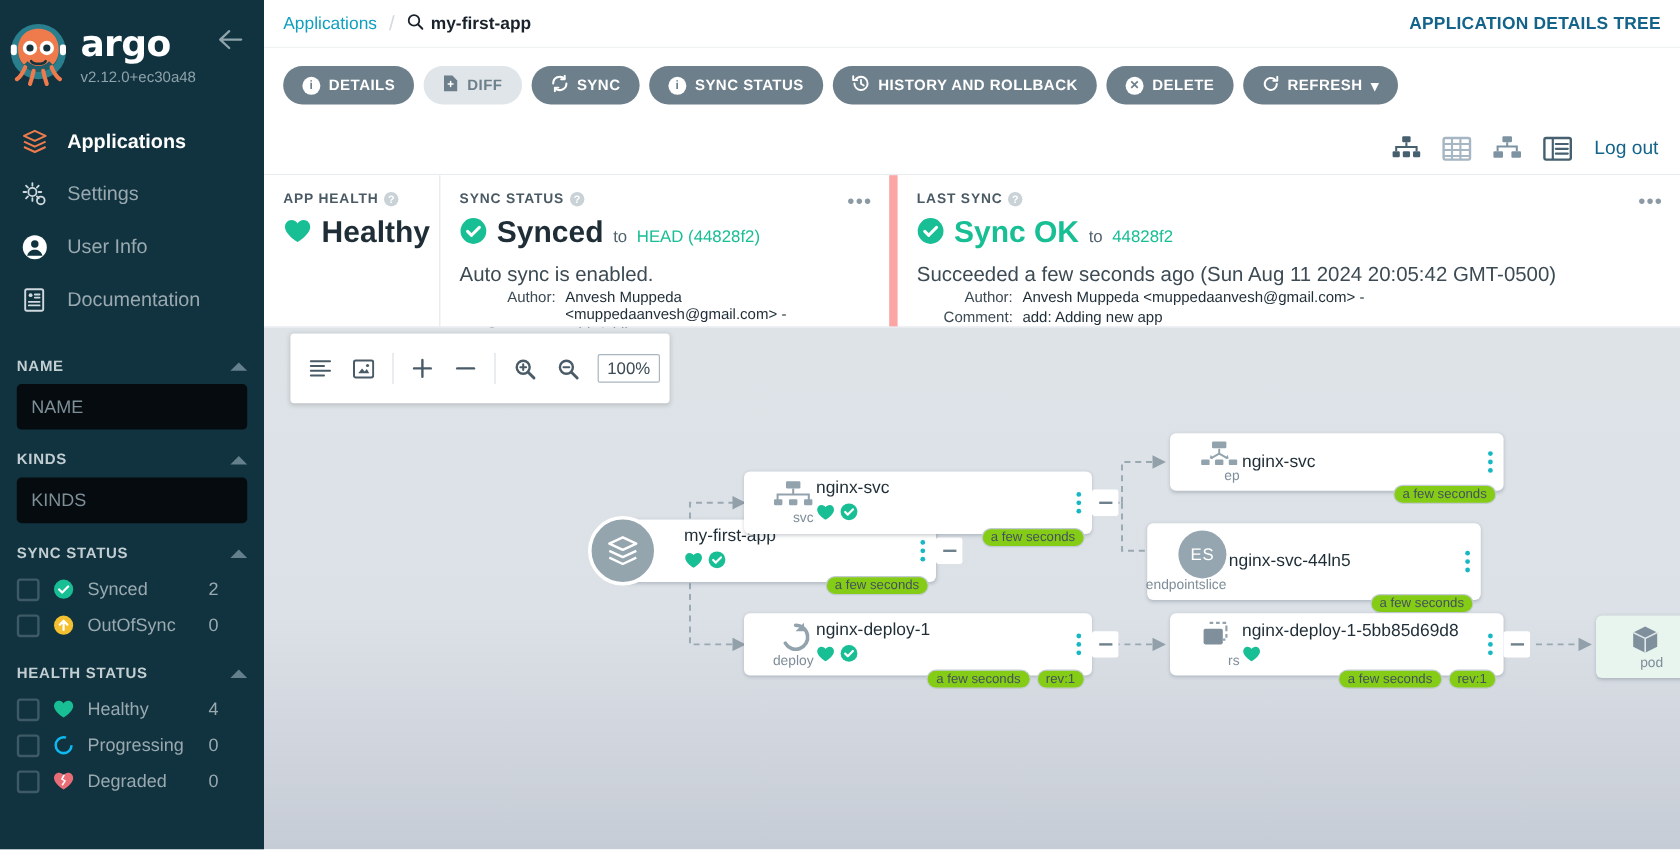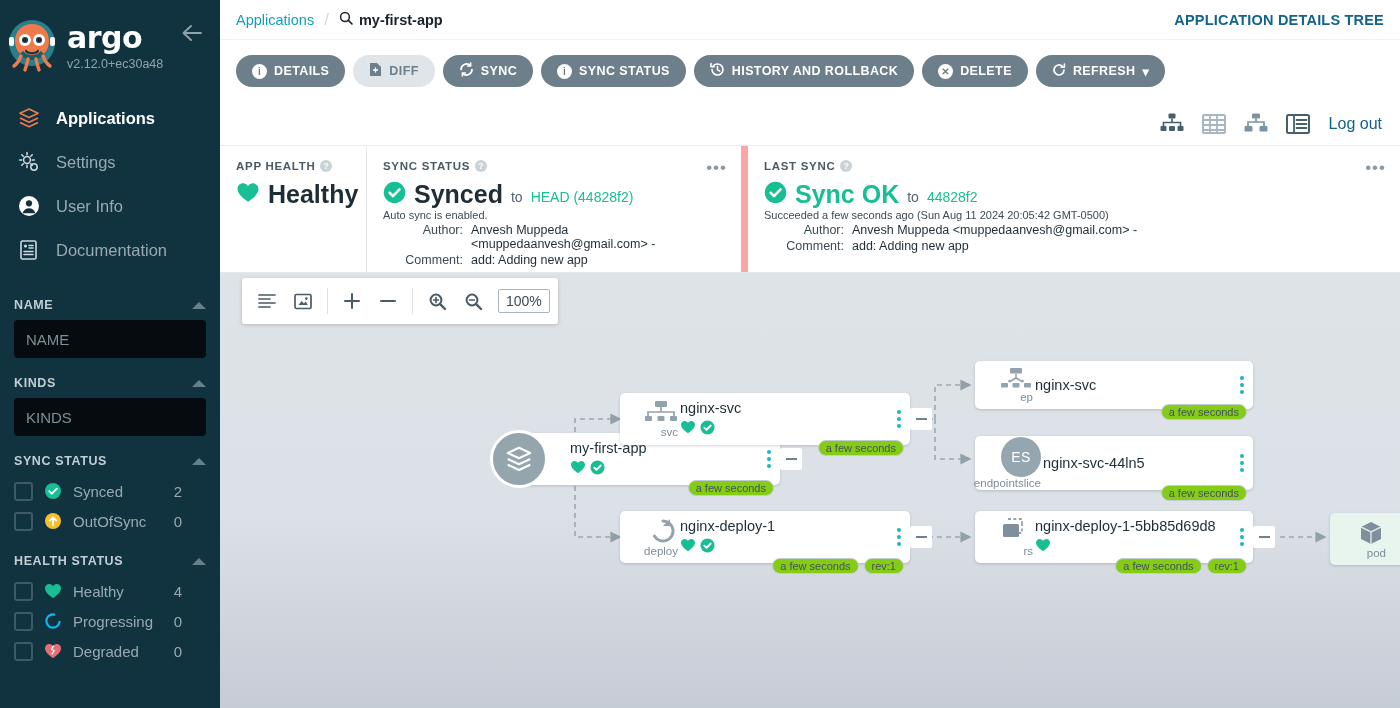--- a/index.html
+++ b/index.html
@@ -174,34 +174,34 @@
     color: #8a99a3; font-size: 17px; letter-spacing: 1px;
     cursor: pointer; line-height: 1;
   }
   .bigstate {
     display: flex; align-items: center; gap: 8px; margin-top: 8px;
   }
   .bigstate-text { font-size: 25px; font-weight: 700; color: #1f2d36; }
   .bigstate-text.green { color: #18be94; }
   .bigstate-sub { font-size: 14px; color: #53636d; align-self: flex-end; margin-bottom: 4px; }
   .bigstate-rev { font-size: 14px; color: #18be94; align-self: flex-end; margin-bottom: 4px; }
-  .smalltext { font-size: 11px; color: #3c4a53; }
+  .smalltext { font-size: 17px; color: #3c4a53; margin-top: 10px; }
   .kvrow { display: flex; font-size: 12.5px; margin-top: 2px; }
   .kvkey { color: #3c4a53; width: 80px; text-align: right; flex: 0 0 80px; }
   .kvval { color: #1f2d36; margin-left: 8px; }
 
   
   .graph {
     flex: 1; position: relative;
     background: linear-gradient(180deg, #dee3e8 0%, #dce1e7 55%, #c6ccd5 100%);
     overflow: hidden;
   }
   .zoombar {
     position: absolute; left: 22px; top: 5px;
-    height: 46px; background: #fff;
+    height: 58px; background: #fff;
     border-radius: 3px; box-shadow: 0 1px 4px rgba(0,0,0,.18);
     display: flex; align-items: center; padding: 0 8px; gap: 2px;
   }
   .zbtn {
     width: 34px; height: 34px;
     display: flex; align-items: center; justify-content: center;
     cursor: pointer; color: #4a5b68;
   }
   .zsep { width: 1px; height: 26px; background: #dde2e6; margin: 0 5px; }
   .zoomval {
@@ -789,21 +789,21 @@
       <div class="vdots">
           <i></i>
           <i></i>
           <i></i>
         </div>
       <div class="pill-row">
         <span class="pill">a few seconds</span>
       </div>
     </div>
 
-    <div class="node" style="left:755px; top:163px; width:278px; height:54px;">
+    <div class="node" style="left:736px; top:163px; width:278px; height:64px;">
       <div class="node-ico" style="width:66px; flex:0 0 66px;">
         <span class="escircle">ES</span>
         <span class="node-kind">endpointslice</span>
       </div>
       <div class="node-body">
         <div class="node-title">nginx-svc-44ln5</div>
       </div>
       <div class="vdots">
           <i></i>
           <i></i>

